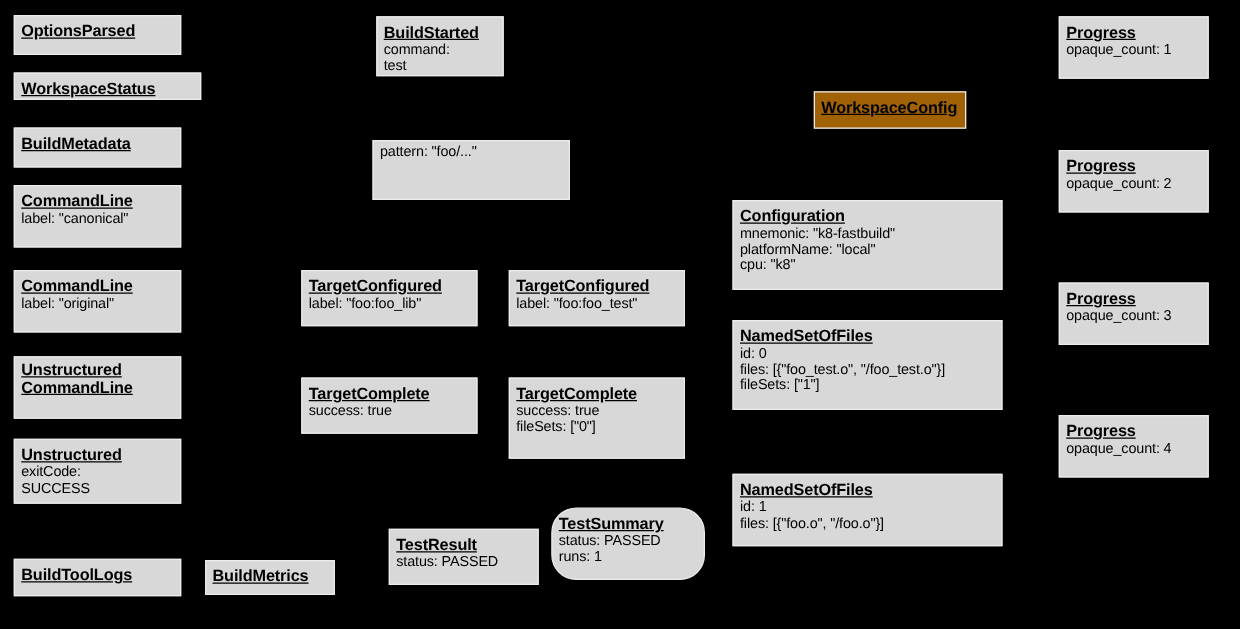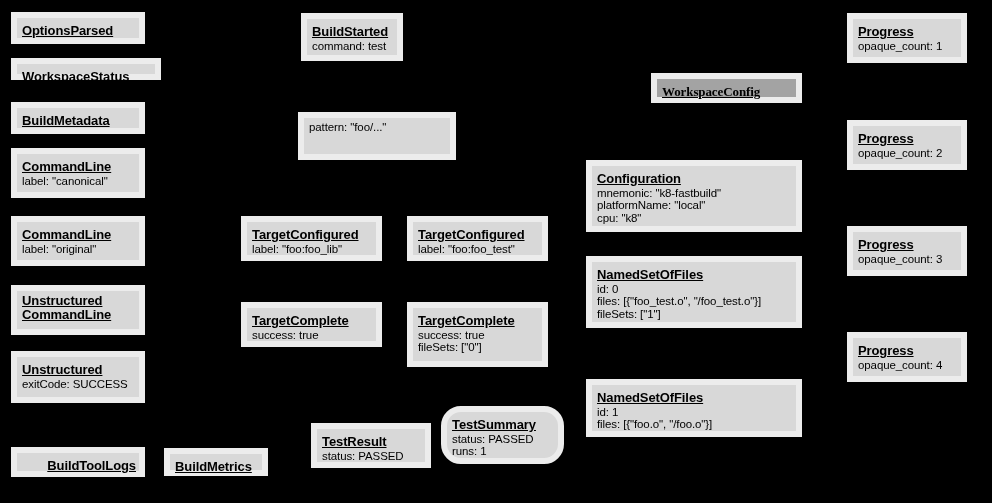--- a/index.html
+++ b/index.html
@@ -12,22 +12,22 @@
     width: 992px;
     height: 503px;
     background: #000000;
     overflow: hidden;
     font-family: "Liberation Sans", sans-serif;
   }
   .node {
     position: absolute;
     box-sizing: border-box;
     background: #d8d8d8;
-    border: 6px solid #d946ef;
-    padding: 3px 3px 4px 5px;
+    border: 1px solid #d946ef;
+    padding: 3px 23px 4px 5px;
     color: #000000;
     line-height: 1.08;
   }
   .node-title {
     display: inline-block;
     font-size: 13px;
     font-weight: bold;
     text-decoration: underline;
     letter-spacing: -0.1px;
     white-space: pre-line;
@@ -63,21 +63,21 @@
       <div class="node-fields">label: "original"</div>
     </div>
     <div class="node" style="left: 11px; top: 285px; width: 134px; height: 50px; background: rgb(216, 216, 216); border-color: rgb(236, 236, 236); color: rgb(0, 0, 0);">
       <div><div class="node-title">Unstructured
 CommandLine</div></div>
     </div>
     <div class="node" style="left: 11px; top: 351px; width: 134px; height: 52px; background: rgb(216, 216, 216); border-color: rgb(236, 236, 236); color: rgb(0, 0, 0);">
       <div><div class="node-title">Unstructured</div></div>
       <div class="node-fields">exitCode: SUCCESS</div>
     </div>
-    <div class="node" style="left: 11px; top: 447px; width: 134px; height: 30px; background: rgb(216, 216, 216); border-color: rgb(236, 236, 236); color: rgb(0, 0, 0); text-align: right;">
+    <div class="node" style="left: 11px; top: 447px; width: 134px; height: 30px; background: rgb(216, 216, 216); border-color: rgb(236, 236, 236); color: rgb(0, 0, 0);">
       <div><div class="node-title">BuildToolLogs</div></div>
     </div>
     <div class="node" style="left: 301px; top: 13px; width: 102px; height: 48px; background: rgb(216, 216, 216); border-color: rgb(236, 236, 236); color: rgb(0, 0, 0);">
       <div><div class="node-title">BuildStarted</div></div>
       <div class="node-fields">command: test</div>
     </div>
     <div class="node" style="left: 164px; top: 448px; width: 104px; height: 28px; background: rgb(216, 216, 216); border-color: rgb(236, 236, 236); color: rgb(0, 0, 0);">
       <div><div class="node-title">BuildMetrics</div></div>
     </div>
     <div class="node" style="left: 298px; top: 112px; width: 158px; height: 48px; background: rgb(216, 216, 216); border-color: rgb(236, 236, 236); color: rgb(0, 0, 0);">
@@ -102,21 +102,21 @@
     </div>
     <div class="node" style="left: 311px; top: 423px; width: 120px; height: 45px; background: rgb(216, 216, 216); border-color: rgb(236, 236, 236); color: rgb(0, 0, 0);">
       <div><div class="node-title">TestResult</div></div>
       <div class="node-fields">status: PASSED</div>
     </div>
     <div class="node" style="left: 441px; top: 406px; width: 123px; height: 58px; background: rgb(216, 216, 216); border-color: rgb(236, 236, 236); color: rgb(0, 0, 0); border-radius: 20px;">
       <div><div class="node-title">TestSummary</div></div>
       <div class="node-fields">status: PASSED
 runs: 1</div>
     </div>
-    <div class="node" style="left: 651px; top: 73px; width: 151px; height: 30px; background: #a3a3a3; border-color: rgb(236, 236, 236); color: rgb(0, 0, 0); font-family: Liberation Serif, serif;">
+    <div class="node" style="left: 651px; top: 73px; width: 122px; height: 30px; background: #a16207; border-color: rgb(236, 236, 236); color: rgb(0, 0, 0);">
       <div><div class="node-title">WorkspaceConfig</div></div>
     </div>
     <div class="node" style="left: 586px; top: 160px; width: 216px; height: 72px; background: rgb(216, 216, 216); border-color: rgb(236, 236, 236); color: rgb(0, 0, 0);">
       <div><div class="node-title">Configuration</div></div>
       <div class="node-fields">mnemonic: "k8-fastbuild"
 platformName: "local"
 cpu: "k8"</div>
     </div>
     <div class="node" style="left: 586px; top: 256px; width: 216px; height: 72px; background: rgb(216, 216, 216); border-color: rgb(236, 236, 236); color: rgb(0, 0, 0);">
       <div><div class="node-title">NamedSetOfFiles</div></div>

